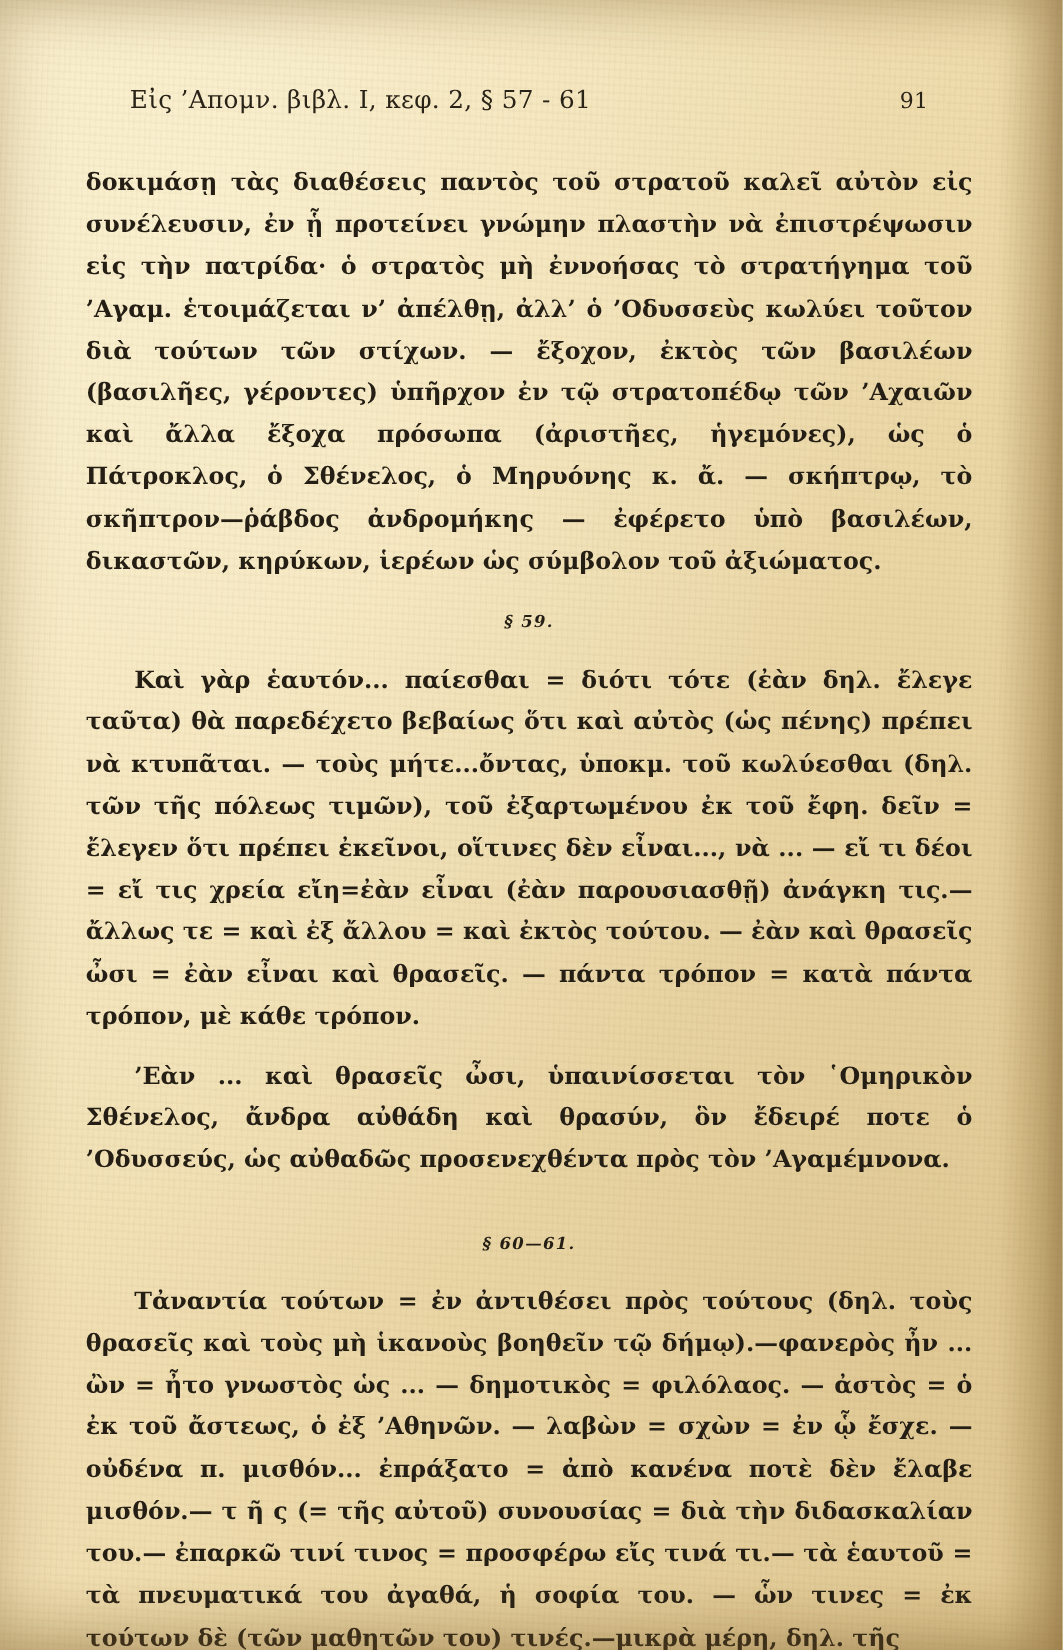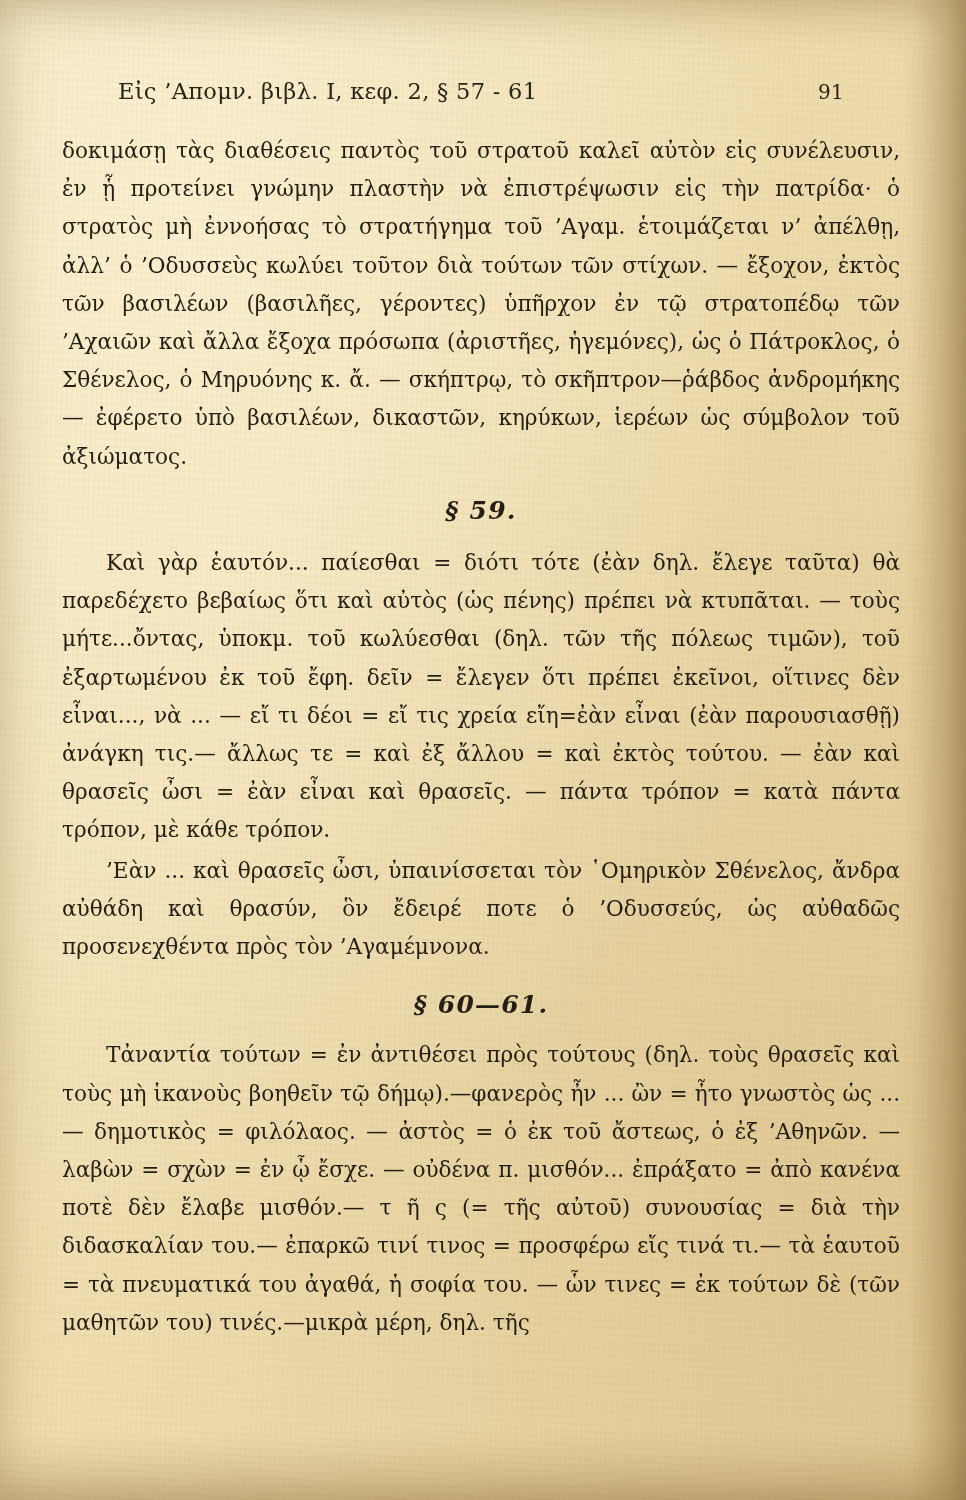--- a/index.html
+++ b/index.html
@@ -69,36 +69,37 @@
     left: 62px;
     top: 132px;
     width: 838px;
     color: #241e14;
     font-size: 21.6px;
     line-height: 38.2px;
     text-align: justify;
     font-family: "DejaVu Serif", serif;
   }
   .para {
-    margin: 0;
+    margin: 16px;
     text-align: justify;
+    font-weight: bold;
   }
   .para.indent {
     text-indent: 44px;
   }
   .secnum {
     text-align: center;
     font-style: italic;
     font-weight: bold;
-    font-size: 25px;
+    font-size: 15px;
     letter-spacing: 1.2px;
     margin: 16px 0 14px 0;
   }
   .secnum.tight {
-    margin-top: 20px;
+    margin-top: 36px;
     margin-bottom: 12px;
   }
   .block {
     margin-top: 2px;
   }
   .fade {
     position: absolute;
     right: 0;
     top: 0;
     width: 56px;

